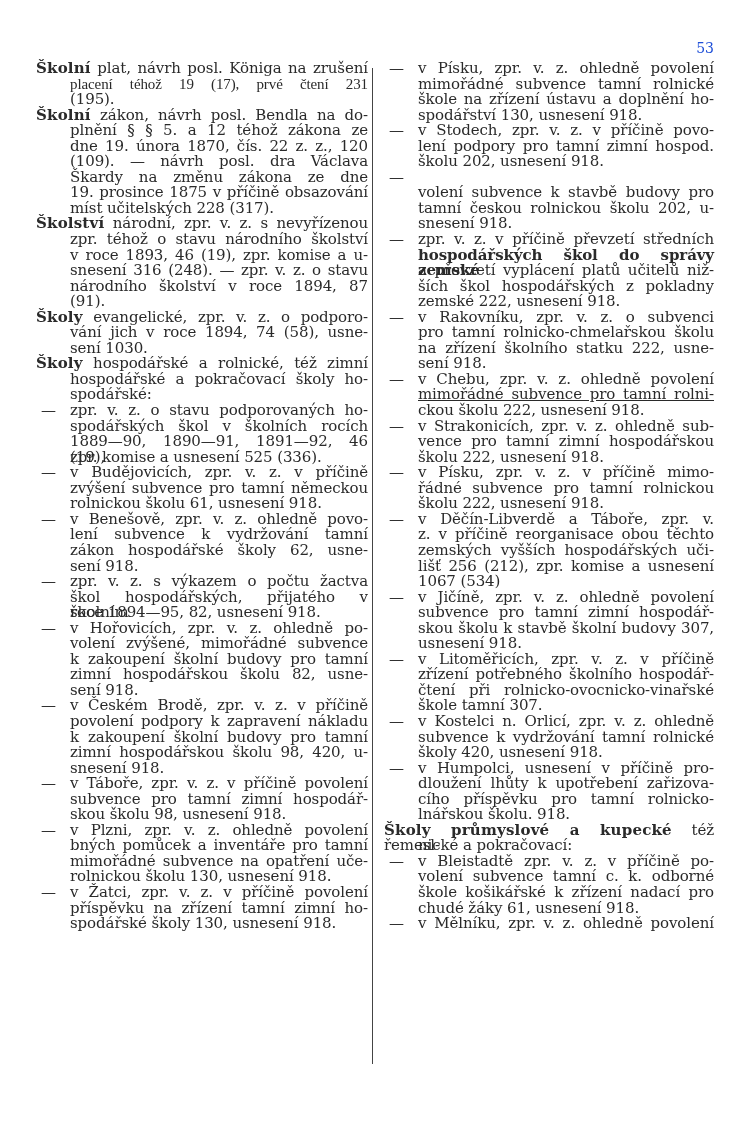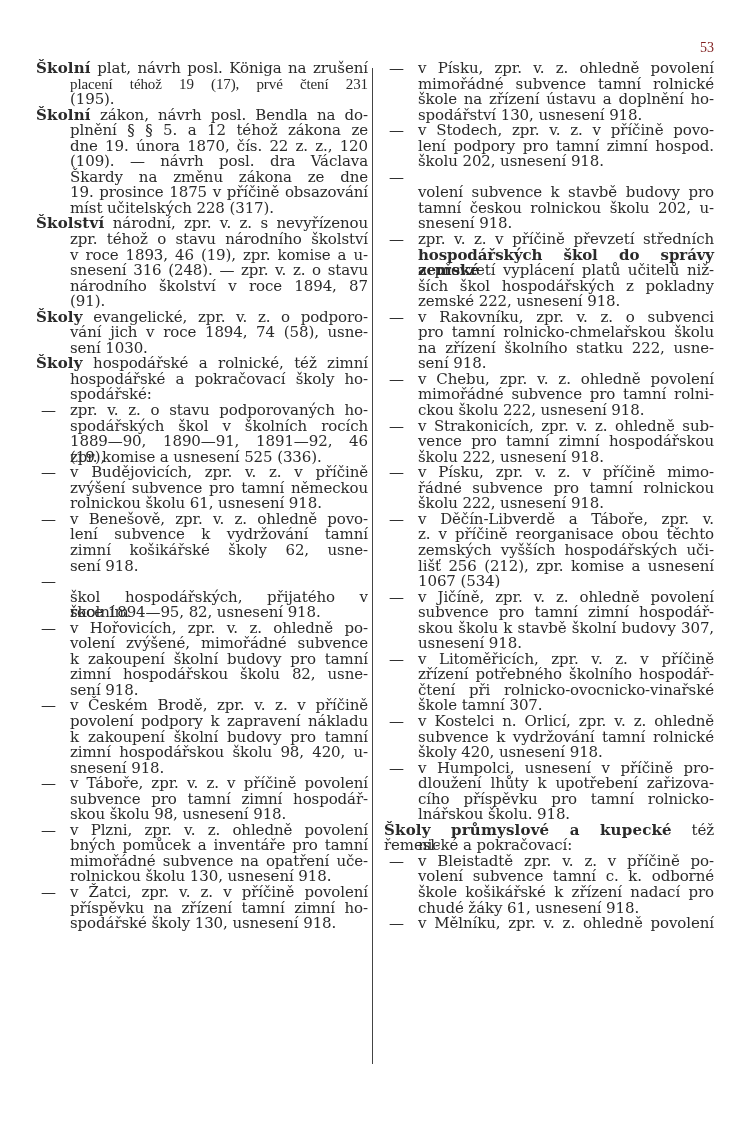--- a/index.html
+++ b/index.html
@@ -2,21 +2,21 @@
 <html><head>
 <meta charset="utf-8">
 <style>
   html, body { margin: 0; padding: 0; }
   body {
     width: 750px; height: 1130px; background: #ffffff; position: relative; overflow: hidden;
     font-family: "DejaVu Serif", "Liberation Serif", serif; color: #2a2a2a;
   }
   .page-number {
     position: absolute; top: 40px; left: 684px; width: 30px; text-align: right;
-    font-size: 14px; color: #7f1d1d; font-family: Liberation Serif, serif;
+    font-size: 14px; color: #1d4ed8;
   }
   .column {
     position: absolute; top: 61px; width: 332px;
     font-size: 15px; line-height: 15.55px;
   }
   .col-left { left: 36px; }
   .col-right { left: 384px; width: 330px; }
   .divider {
     position: absolute; left: 372px; top: 68px; width: 1.4px; height: 996px; background: #444;
   }
@@ -75,25 +75,25 @@
         <span class="line ind last"><span>zpr. komise a usnesení 525 (336).</span></span>
       </div>
       <div class="entry">
         <span class="line dash-line" style="width: 332px; box-sizing: border-box; white-space: normal;"><span class="dash">—</span><span>v Budějovicích, zpr. v. z. v příčině</span></span>
         <span class="line ind" style="width: 332px; box-sizing: border-box; white-space: normal;"><span>zvýšení subvence pro tamní německou</span></span>
         <span class="line ind last"><span>rolnickou školu 61, usnesení 918.</span></span>
       </div>
       <div class="entry">
         <span class="line dash-line" style="width: 332px; box-sizing: border-box; white-space: normal;"><span class="dash">—</span><span>v Benešově, zpr. v. z. ohledně povo-</span></span>
         <span class="line ind" style="width: 332px; box-sizing: border-box; white-space: normal;"><span>lení subvence k vydržování tamní</span></span>
-        <span class="line ind" style="width: 332px; box-sizing: border-box; white-space: normal;"><span>zimní košikářské školy 62, usne-</span></span>
+        <span class="line ind" style="width: 332px; box-sizing: border-box; white-space: normal;"><span>zákon hospodářské školy 62, usne-</span></span>
         <span class="line ind last"><span>sení 918.</span></span>
       </div>
       <div class="entry">
-        <span class="line dash-line" style="width: 332px; box-sizing: border-box; white-space: normal;"><span class="dash">—</span></span>
+        <span class="line dash-line" style="width: 332px; box-sizing: border-box; white-space: normal;"><span class="dash">—</span><span>zpr. v. z. s výkazem o počtu žactva</span></span>
         <span class="line ind" style="width: 332px; box-sizing: border-box; white-space: normal;"><span>škol hospodářských, přijatého v školním</span></span>
         <span class="line ind last"><span>roce 1894—95, 82, usnesení 918.</span></span>
       </div>
       <div class="entry">
         <span class="line dash-line" style="width: 332px; box-sizing: border-box; white-space: normal;"><span class="dash">—</span><span>v Hořovicích, zpr. v. z. ohledně po-</span></span>
         <span class="line ind" style="width: 332px; box-sizing: border-box; white-space: normal;"><span>volení zvýšené, mimořádné subvence</span></span>
         <span class="line ind" style="width: 332px; box-sizing: border-box; white-space: normal;"><span>k zakoupení školní budovy pro tamní</span></span>
         <span class="line ind" style="width: 332px; box-sizing: border-box; white-space: normal;"><span>zimní hospodářskou školu 82, usne-</span></span>
         <span class="line ind last"><span>sení 918.</span></span>
       </div>
@@ -148,21 +148,21 @@
         <span class="line ind last"><span>zemské 222, usnesení 918.</span></span>
       </div>
       <div class="entry">
         <span class="line dash-line" style="width: 330px; box-sizing: border-box; white-space: normal;"><span class="dash">—</span><span>v Rakovníku, zpr. v. z. o subvenci</span></span>
         <span class="line ind" style="width: 330px; box-sizing: border-box; white-space: normal;"><span>pro tamní rolnicko-chmelařskou školu</span></span>
         <span class="line ind" style="width: 330px; box-sizing: border-box; white-space: normal;"><span>na zřízení školního statku 222, usne-</span></span>
         <span class="line ind last"><span>sení 918.</span></span>
       </div>
       <div class="entry">
         <span class="line dash-line" style="width: 330px; box-sizing: border-box; white-space: normal;"><span class="dash">—</span><span>v Chebu, zpr. v. z. ohledně povolení</span></span>
-        <span class="line ind" style="width: 330px; box-sizing: border-box; white-space: normal;"><span>mimořádné subvence pro tamní rolni-</span></span>
+        <span class="line ind" style="width: 330px; box-sizing: border-box; white-space: normal; text-decoration: underline;"><span>mimořádné subvence pro tamní rolni-</span></span>
         <span class="line ind last"><span>ckou školu 222, usnesení 918.</span></span>
       </div>
       <div class="entry">
         <span class="line dash-line" style="width: 330px; box-sizing: border-box; white-space: normal;"><span class="dash">—</span><span>v Strakonicích, zpr. v. z. ohledně sub-</span></span>
         <span class="line ind" style="width: 330px; box-sizing: border-box; white-space: normal;"><span>vence pro tamní zimní hospodářskou</span></span>
         <span class="line ind last"><span>školu 222, usnesení 918.</span></span>
       </div>
       <div class="entry">
         <span class="line dash-line" style="width: 330px; box-sizing: border-box; white-space: normal;"><span class="dash">—</span><span>v Písku, zpr. v. z. v příčině mimo-</span></span>
         <span class="line ind" style="width: 330px; box-sizing: border-box; white-space: normal;"><span>řádné subvence pro tamní rolnickou</span></span>

